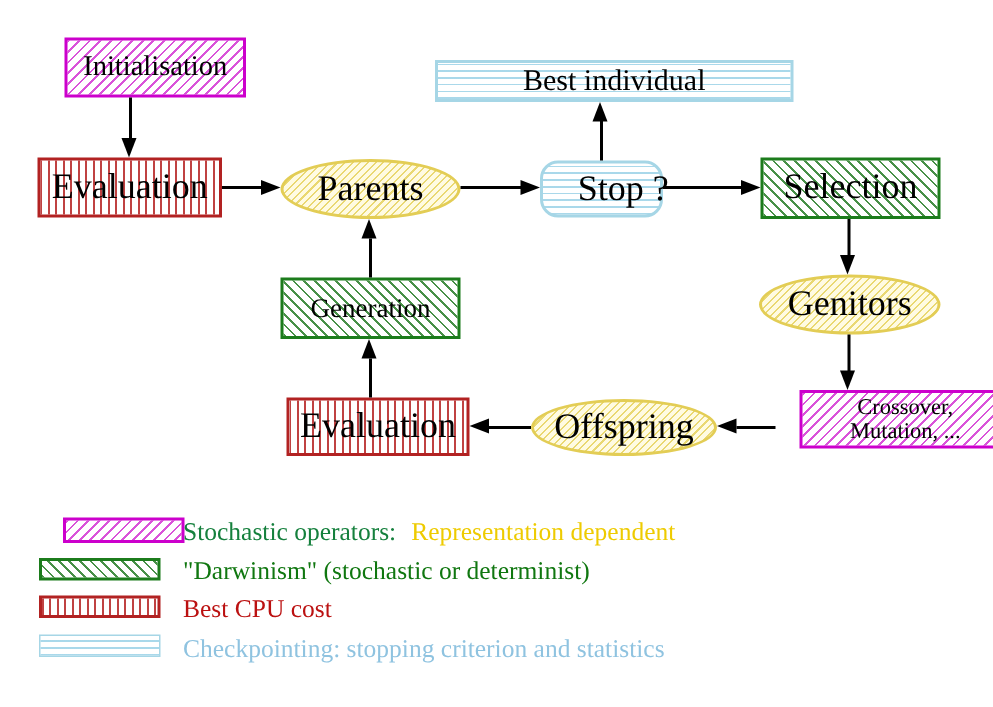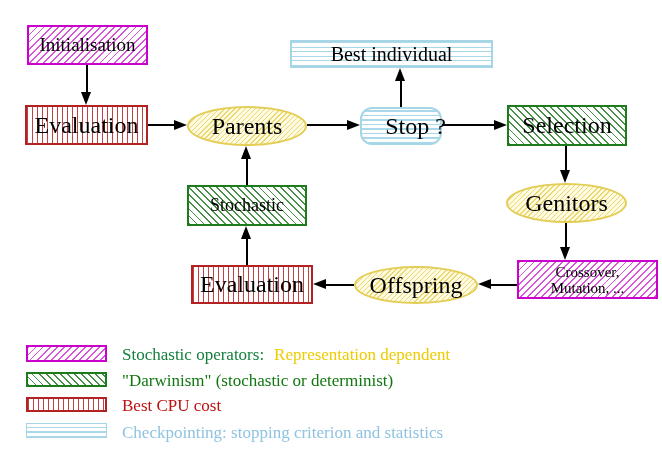--- a/index.html
+++ b/index.html
@@ -8,20 +8,21 @@
     font-family:"Liberation Serif","DejaVu Serif",serif;
   }
   
   .node{
     position:absolute;display:flex;align-items:center;justify-content:center;
     box-sizing:border-box;color:#000;white-space:nowrap;text-align:center;
   }
   .hatch-magenta{
     border:2px solid #cc00cc;background-color:#fff;
     background-image:repeating-linear-gradient(135deg,rgba(208,40,208,.8) 0 1.3px,rgba(0,0,0,0) 1.3px 5px);
+    margin-left:16px;
   }
   .hatch-green{
     border:2px solid #1c7c1c;background-color:#fff;
     background-image:repeating-linear-gradient(45deg,rgba(40,125,40,.85) 0 1.3px,rgba(0,0,0,0) 1.3px 5px);
   }
   .stripes-red{
     border:2px solid #b22222;background-color:#fff;
     background-image:repeating-linear-gradient(90deg,rgba(185,45,45,.9) 0 1.2px,rgba(0,0,0,0) 1.2px 5px);
   }
   .stripes-blue{
@@ -60,38 +61,38 @@
 <body>
 
 <div class="stage">
 
   <div class="node hatch-magenta" style="left:27px;top:25px;width:121px;height:40px;font-size:19px;">Initialisation</div>
 
   <div class="node stripes-red" style="left:25px;top:105px;width:123px;height:40px;font-size:24px;">Evaluation</div>
 
   <div class="node ellipse-yellow" style="left:187px;top:106px;width:120px;height:40px;font-size:24px;">Parents</div>
 
-  <div class="node stripes-blue" style="left:290px;top:40px;width:203px;height:28px;font-size:20px;">Best individual</div>
+  <div class="node stripes-blue" style="left:290px;top:40px;width:239px;height:28px;font-size:20px;">Best individual</div>
 
   <div class="node stripes-blue" style="left:360px;top:107px;width:82px;height:38px;font-size:24px;border-radius:12px;padding-left:29px;">Stop ?</div>
 
   <div class="node hatch-green" style="left:507px;top:105px;width:120px;height:41px;font-size:24px;">Selection</div>
 
   <div class="node ellipse-yellow" style="left:506px;top:183px;width:121px;height:40px;font-size:24px;">Genitors</div>
 
   <div class="node hatch-magenta" style="left:517px;top:260px;width:141px;height:39px;font-size:15px;line-height:16px;flex-direction:column;">
     <div>Crossover,</div>
     <div>Mutation, ...</div>
   </div>
 
   <div class="node ellipse-yellow" style="left:354px;top:266px;width:124px;height:38px;font-size:24px;">Offspring</div>
 
   <div class="node stripes-red" style="left:191px;top:265px;width:122px;height:39px;font-size:24px;">Evaluation</div>
 
-  <div class="node hatch-green" style="left:187px;top:185px;width:120px;height:41px;font-size:18px;">Stochastic</div>
+  <div class="node hatch-green" style="left:187px;top:185px;width:120px;height:41px;font-size:18px;">Generation</div>
 
 
   <div class="line lv" style="left:86px;top:65px;height:28px;"></div>
   <div class="ah ah-down" style="left:81px;top:92px;"></div>
 
   <div class="line lh" style="left:148px;top:124px;width:27px;"></div>
   <div class="ah ah-right" style="left:174px;top:120px;"></div>
 
   <div class="line lh" style="left:307px;top:124px;width:41px;"></div>
   <div class="ah ah-right" style="left:347px;top:120px;"></div>

